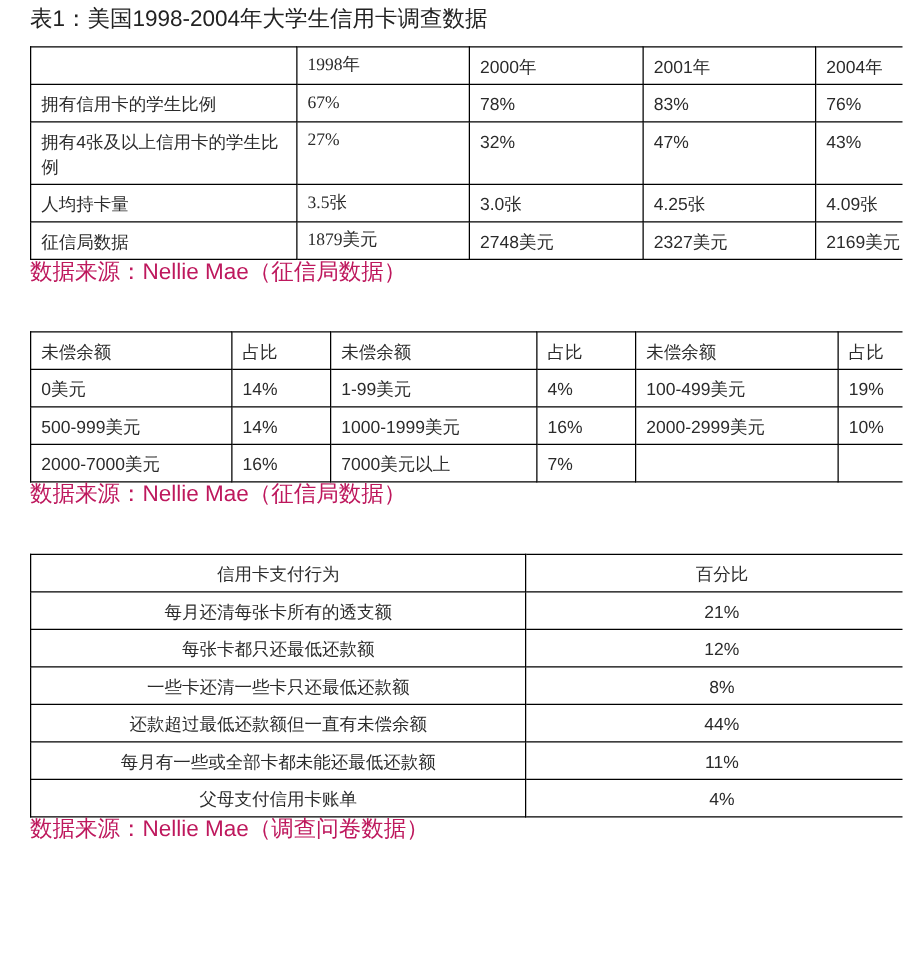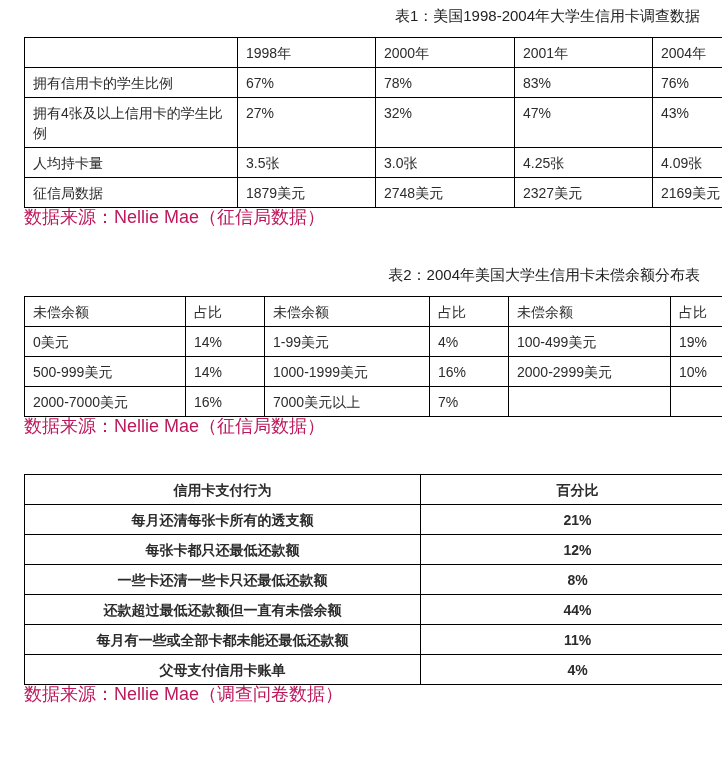--- a/index.html
+++ b/index.html
@@ -16,22 +16,22 @@
   .content {
     padding: 6px 22px 10px 24px;
   }
   .section {
     margin-bottom: 38px;
   }
   .section:last-child {
     margin-bottom: 0;
   }
   .tbl-title {
-    text-align: right;
-    font-size: 15px;
+    text-align: left;
+    font-size: 18px;
     line-height: 19px;
     margin: 0 0 12px 0;
     color: #222222;
   }
   table {
     border-collapse: collapse;
     table-layout: fixed;
     width: 676px;
   }
   td {
@@ -39,33 +39,33 @@
     padding: 5px 8px 4px 8px;
     font-size: 14px;
     line-height: 20px;
     vertical-align: top;
     color: #2b2b2b;
     overflow: hidden;
     word-break: break-all;
   }
   tr { height: 30px; }
   .t1 .c0 { width: 196px; }
-  .t1 .c1 { width: 121px; }
+  .t1 .c1 { width: 121px; font-family: Liberation Serif, serif; }
   .t1 .c2 { width: 122px; margin-top: 12px; }
   .t1 .c3 { width: 121px; }
   .t1 .c4 { width: 116px; }
   .t2 .c0 { width: 144px; }
   .t2 .c1 { width: 62px;  }
   .t2 .c2 { width: 148px; }
   .t2 .c3 { width: 62px;  }
   .t2 .c4 { width: 145px; }
   .t2 .c5 { width: 115px; }
   .t3 .c0 { width: 379px; }
   .t3 .c1 { width: 297px; }
-  .t3 td { text-align: center; font-weight: bold; }
+  .t3 td { text-align: center; }
   .source {
     font-size: 18px;
     line-height: 19px;
     color: #be185d;
   }
 </style>
 </head>
 <body>
 
 <div class="content">
@@ -108,21 +108,20 @@
         <td class="c2">2748美元</td>
         <td class="c3">2327美元</td>
         <td class="c4">2169美元</td>
       </tr>
     </tbody>
       </table>
     <div class="source">数据来源：Nellie Mae（征信局数据）</div>
   </div>
 
   <div class="section">
-    <div class="tbl-title">表2：2004年美国大学生信用卡未偿余额分布表</div>
     <table class="t2">
       <tbody>
           <tr>
         <td class="c0">未偿余额</td>
         <td class="c1">占比</td>
         <td class="c2">未偿余额</td>
         <td class="c3">占比</td>
         <td class="c4">未偿余额</td>
         <td class="c5">占比</td>
       </tr>

